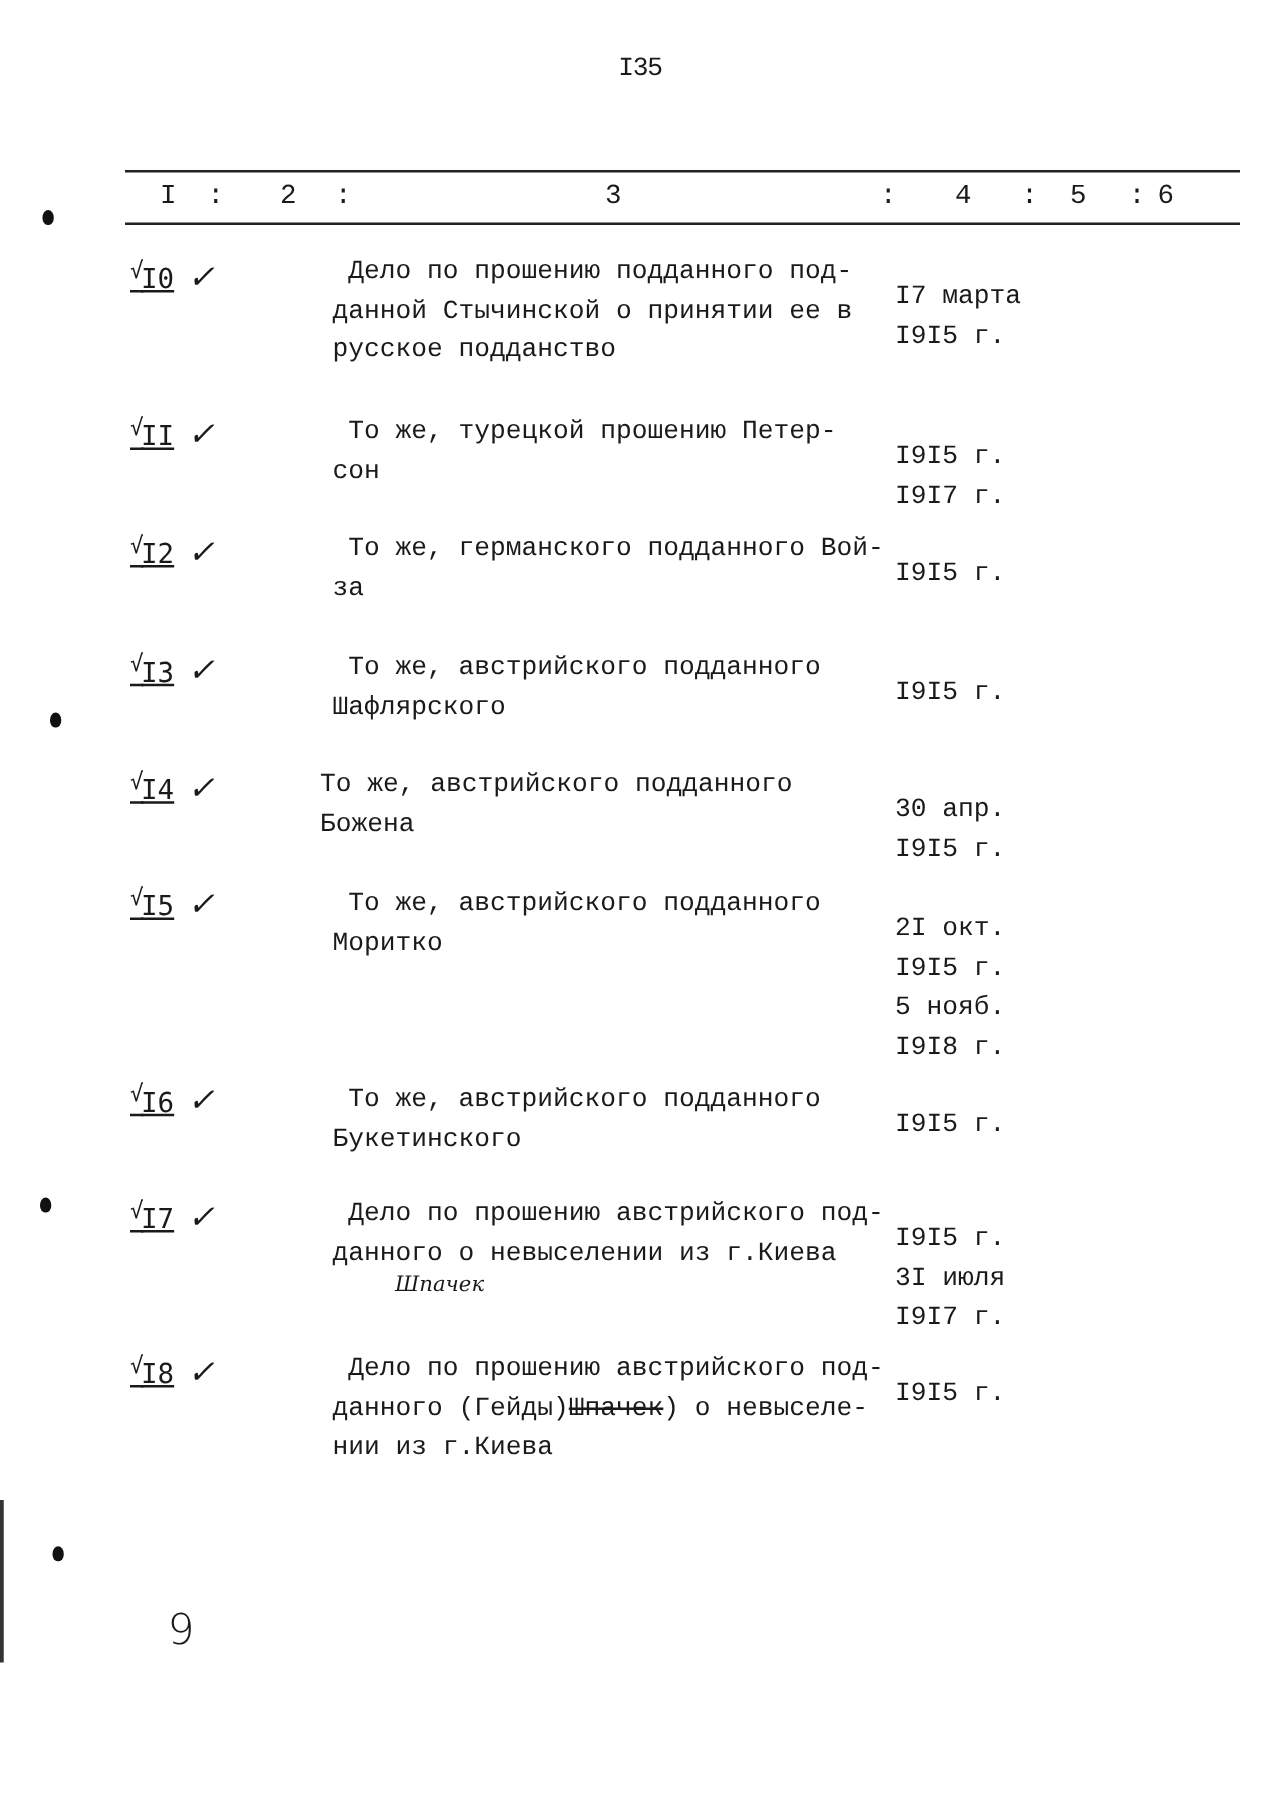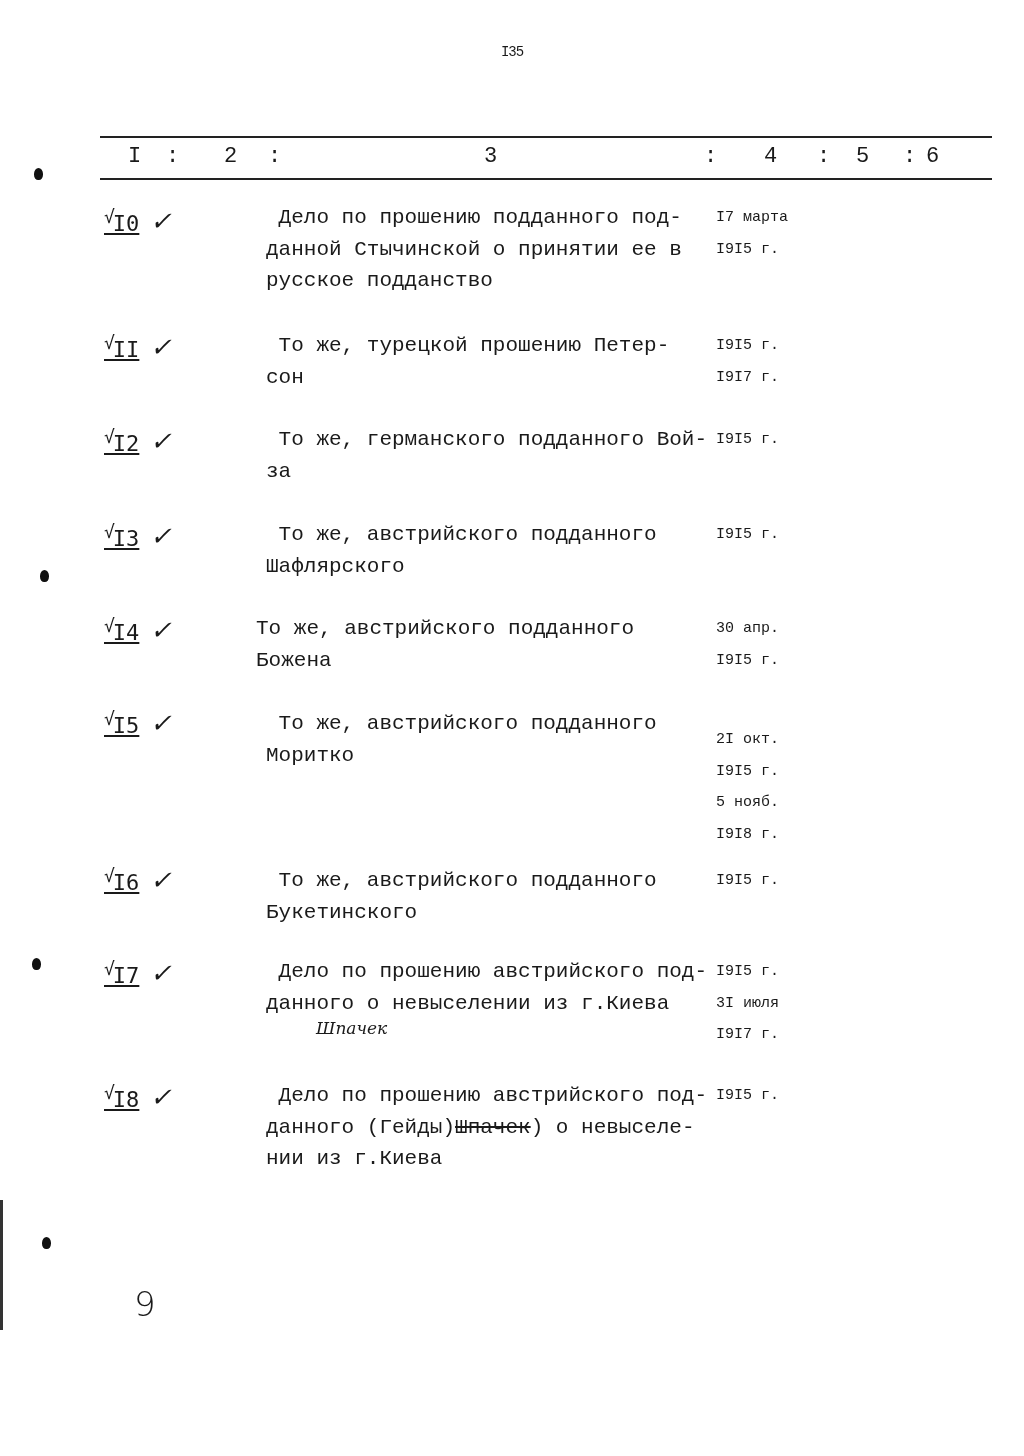--- a/index.html
+++ b/index.html
@@ -1,31 +1,31 @@
 <!DOCTYPE html>
 <html><head>
 <meta charset="utf-8">
 <style>
   html, body { margin: 0; padding: 0; }
   body {
     width: 1024px; height: 1456px; position: relative; overflow: hidden;
     background: #ffffff; color: #1a1a1a;
     font-family: "Liberation Mono", "DejaVu Sans Mono", monospace;
   }
-  .page-number { position: absolute; left: 0; width: 1024px; top: 44px; text-align: center; font-size: 14px; letter-spacing: -1px; }
+  .page-number { position: absolute; left: 0; width: 1024px; top: 44px; text-align: center; font-size: 21px; letter-spacing: -1px; }
   .rule { position: absolute; left: 100px; width: 892px; height: 0; border-top: 2.5px solid #222; }
   .rule.top { top: 136px; }
   .rule.bottom { top: 178px; }
   .colhead { position: absolute; top: 144px; font-size: 22px; }
   .entry { position: absolute; left: 0; width: 1024px; }
   .num { position: absolute; left: 104px; font-size: 22px; font-family: "DejaVu Sans Mono", monospace; text-decoration: underline; }
   .num .pre { font-style: italic; font-size: 18px; vertical-align: super; margin-right: -2px; }
   .check { position: absolute; left: 150px; font-size: 26px; font-style: italic; font-family: "DejaVu Serif", serif; }
   .desc { position: absolute; left: 266px; width: 440px; font-size: 21px; line-height: 31.5px; white-space: pre; }
-  .date { position: absolute; left: 716px; width: 120px; font-size: 15px; line-height: 31.5px; white-space: pre; }
+  .date { position: absolute; left: 716px; width: 120px; font-size: 21px; line-height: 31.5px; white-space: pre; margin-top: 20px; }
   .strike { text-decoration: line-through; }
   .hand { position: absolute; font-family: "DejaVu Serif", serif; font-style: italic; font-size: 17px; }
   .margin-dot { position: absolute; width: 9px; height: 12px; background: #111; border-radius: 50% 50% 45% 45%; }
   .bottom-num { position: absolute; left: 134px; top: 1284px; font-size: 34px; font-family: "DejaVu Sans", sans-serif; font-weight: 300; }
   .left-edge { position: absolute; left: 0; top: 1200px; width: 3px; height: 130px; background: #333; }
 </style>
 </head>
 <body>
 
 <div class="page-number">I35</div>
@@ -89,21 +89,21 @@
 Божена</div>
   <div class="date" style="top:-2px">30 апр.
 I9I5 г.</div>
 </div>
 
 <div class="entry" style="top:708px">
   <span class="num"><span class="pre">√</span><span>I5</span></span>
   <span class="check">✓</span>
   <div class="desc" style="top:0px"> То же, австрийского подданного
 Моритко</div>
-  <div class="date" style="top:16px">2I окт.
+  <div class="date" style="top:0px">2I окт.
 I9I5 г.
 5 нояб.
 I9I8 г.</div>
 </div>
 
 <div class="entry" style="top:865px">
   <span class="num"><span class="pre">√</span><span>I6</span></span>
   <span class="check">✓</span>
   <div class="desc" style="top:0px"> То же, австрийского подданного
 Букетинского</div>

